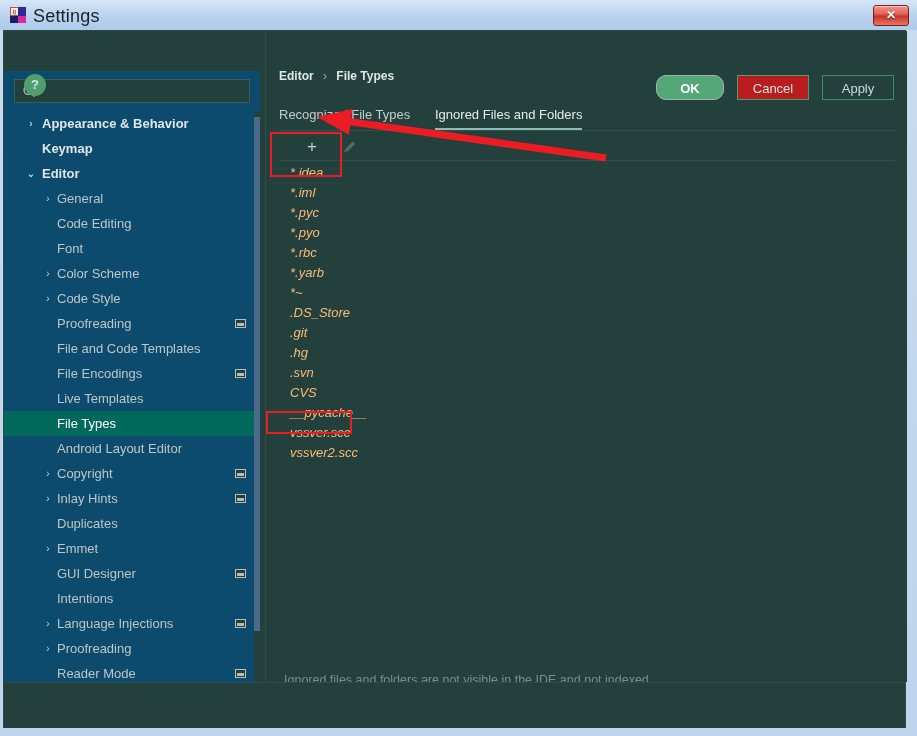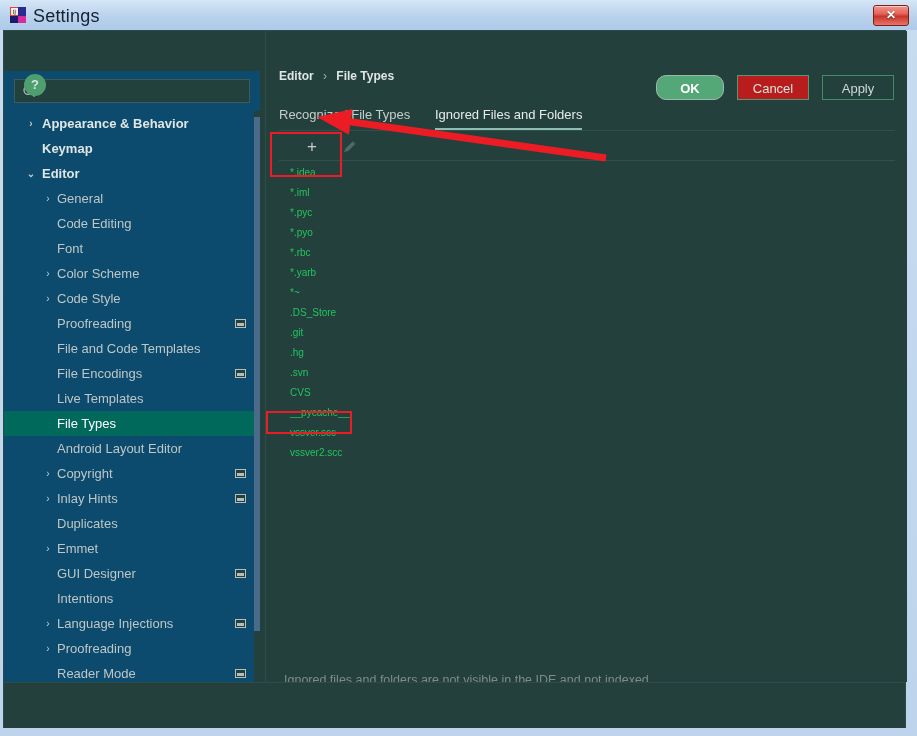--- a/index.html
+++ b/index.html
@@ -244,24 +244,25 @@
   .file-list {
     position: absolute;
     left: 13px; top: 132px;
     width: 616px;
     height: 500px;
   }
   .file-row {
     height: 20px;
     line-height: 20px;
     padding-left: 11px;
-    font-size: 10px;
-    color: #22c55e;
+    font-size: 13px;
+    color: #fdba74;
     white-space: nowrap;
     cursor: default;
+    font-style: italic;
   }
   .hint {
     position: absolute;
     left: 18px; top: 642px;
     font-size: 12.5px;
     color: #7d8c89;
   }
 
   
   .footer {

